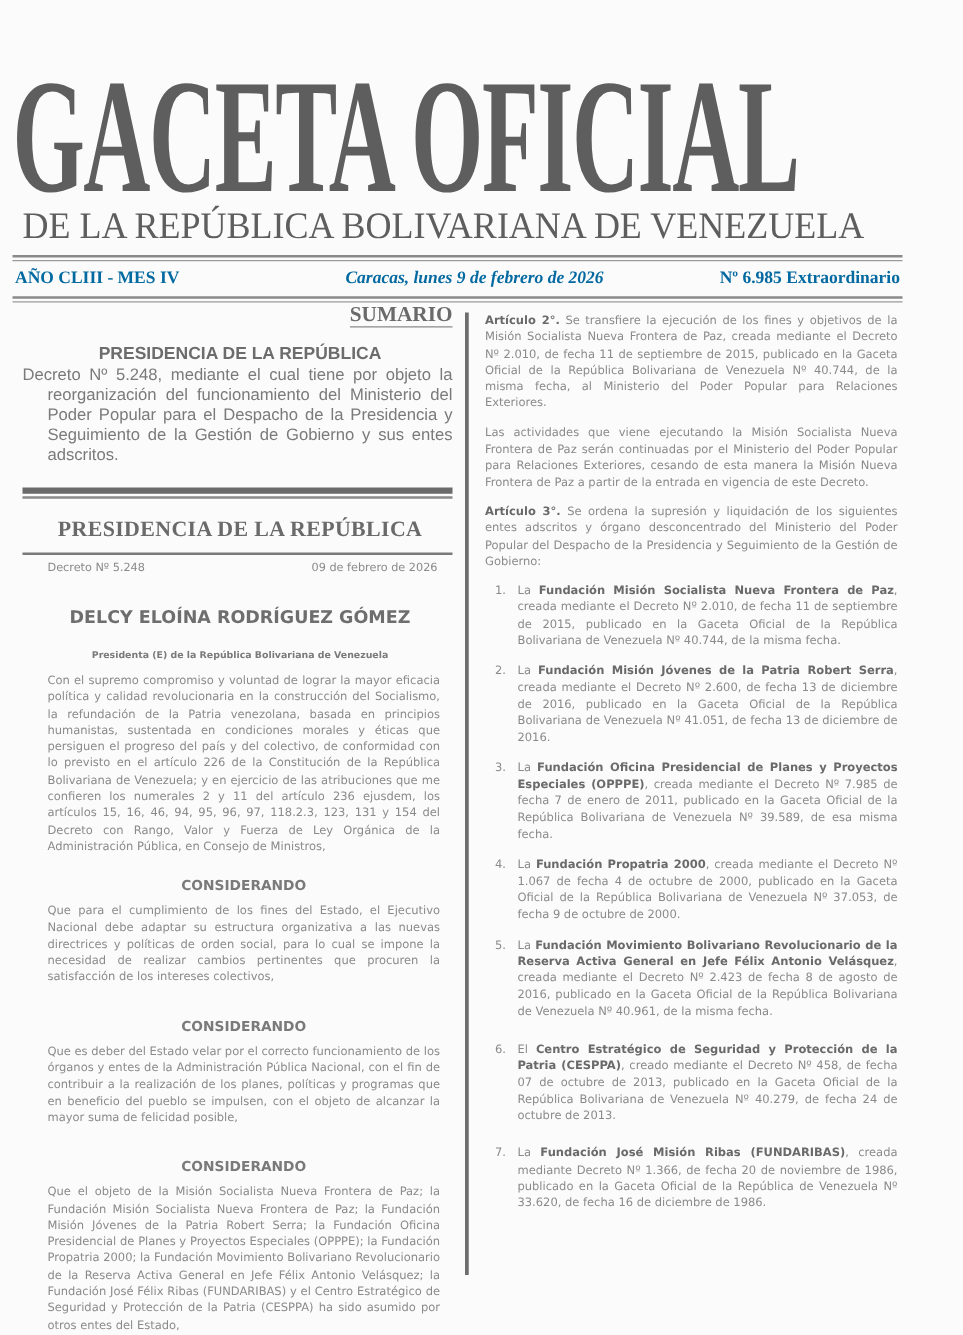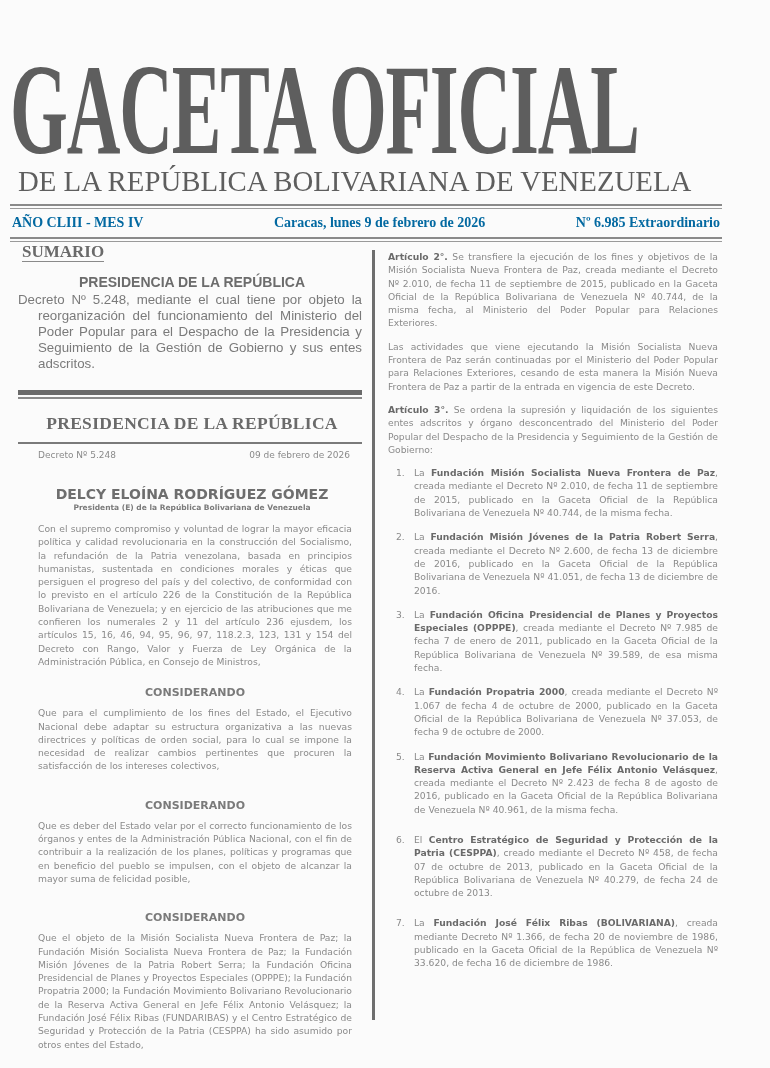--- a/index.html
+++ b/index.html
@@ -31,32 +31,32 @@
     position: absolute; left: 10px; width: 712px; height: 5px;
     border-top: 2px solid #8a8a8a; border-bottom: 1px solid #9a9a9a;
     box-sizing: border-box;
   }
   .info-row {
     position: absolute; left: 12px; top: 215px; width: 708px;
     font-family: "Liberation Serif", serif; font-weight: bold;
     font-size: 14px; color: #0369a1;
     display: flex; justify-content: space-between;
   }
-  .info-row span:nth-child(2) { margin-left: 40px; }
+  .info-row span:nth-child(2) { margin-left: 40px; font-style: italic; }
 
   
   .col-left { position: absolute; left: 22px; top: 240px; width: 340px; }
   .col-right { position: absolute; left: 388px; top: 240px; width: 330px; }
   .divider {
     position: absolute; left: 372px; top: 250px; width: 3px; height: 770px;
     background: #6e6e6e;
   }
 
   .sumario-title {
-    text-align: left; font-family: "Liberation Serif", serif; font-weight: bold;
+    text-align: right; font-family: "Liberation Serif", serif; font-weight: bold;
     font-size: 17px; color: #6a6a6a; margin-top: 2px;
   }
   .sumario-title span { border-bottom: 1px solid #8a8a8a; }
   .sumario-section {
     text-align: center; font-family: "Liberation Sans", sans-serif; font-weight: bold;
     font-size: 14px; color: #6c6c6c; margin-top: 12px;
   }
   .sumario-text {
     font-family: "Liberation Sans", sans-serif; font-size: 13.3px; line-height: 16px;
     color: #7a7a7a; text-align: justify; margin: 2px 0 0 -4px; padding-left: 20px; text-indent: -20px;
@@ -67,21 +67,21 @@
     font-size: 17.5px; color: #6a6a6a; margin-top: 14px; letter-spacing: 0.3px;
   }
   .thin-rule { margin: 8px 0 0 -4px; width: 344px; border-top: 2px solid #7a7a7a; }
 
   .decree-meta {
     display: flex; justify-content: space-between;
     font-size: 9px; color: #8a8a8a; margin: 6px 0 0 16px; width: 312px;
   }
   .signer { text-align: center; margin-top: 26px; }
   .signer-name { font-size: 14px; font-weight: bold; color: #6e6e6e; }
-  .signer-role { font-size: 7.5px; font-weight: bold; color: #7a7a7a; margin-top: 1px; text-align: center; }
+  .signer-role { font-size: 7.5px; font-weight: bold; color: #7a7a7a; margin-top: 17px; text-align: center; }
 
   .body-text {
     font-size: 9.2px; line-height: 13.3px; color: #8a8a8a; text-align: justify;
     margin: 10px 0 0 16px; width: 314px;
   }
   .considerando {
     text-align: center; font-size: 11px; font-weight: bold; color: #7a7a7a;
     margin: 18px 0 0 16px; width: 314px;
   }
   .considerando + .body-text { margin-top: 7px; }
@@ -156,17 +156,17 @@
     <div class="r-text">Las actividades que viene ejecutando la Misión Socialista Nueva Frontera de Paz serán continuadas por el Ministerio del Poder Popular para Relaciones Exteriores, cesando de esta manera la Misión Nueva Frontera de Paz a partir de la entrada en vigencia de este Decreto.</div>
     <div class="r-text"><b>Artículo 3°.</b><span> Se ordena la supresión y liquidación de los siguientes entes adscritos y órgano desconcentrado del Ministerio del Poder Popular del Despacho de la Presidencia y Seguimiento de la Gestión de Gobierno:</span></div>
 
     <ol class="list">
       <li><span class="num">1.</span><span>La </span><b>Fundación Misión Socialista Nueva Frontera de Paz</b><span>, creada mediante el Decreto Nº 2.010, de fecha 11 de septiembre de 2015, publicado en la Gaceta Oficial de la República Bolivariana de Venezuela Nº 40.744, de la misma fecha.</span></li>
       <li><span class="num">2.</span><span>La </span><b>Fundación Misión Jóvenes de la Patria Robert Serra</b><span>, creada mediante el Decreto Nº 2.600, de fecha 13 de diciembre de 2016, publicado en la Gaceta Oficial de la República Bolivariana de Venezuela Nº 41.051, de fecha 13 de diciembre de 2016.</span></li>
       <li><span class="num">3.</span><span>La </span><b>Fundación Oficina Presidencial de Planes y Proyectos Especiales (OPPPE)</b><span>, creada mediante el Decreto Nº 7.985 de fecha 7 de enero de 2011, publicado en la Gaceta Oficial de la República Bolivariana de Venezuela Nº 39.589, de esa misma fecha.</span></li>
       <li><span class="num">4.</span><span>La </span><b>Fundación Propatria 2000</b><span>, creada mediante el Decreto Nº 1.067 de fecha 4 de octubre de 2000, publicado en la Gaceta Oficial de la República Bolivariana de Venezuela Nº 37.053, de fecha 9 de octubre de 2000.</span></li>
       <li class="gap"><span class="num">5.</span><span>La </span><b>Fundación Movimiento Bolivariano Revolucionario de la Reserva Activa General en Jefe Félix Antonio Velásquez</b><span>, creada mediante el Decreto Nº 2.423 de fecha 8 de agosto de 2016, publicado en la Gaceta Oficial de la República Bolivariana de Venezuela Nº 40.961, de la misma fecha.</span></li>
       <li class="gap"><span class="num">6.</span><span>El </span><b>Centro Estratégico de Seguridad y Protección de la Patria (CESPPA)</b><span>, creado mediante el Decreto Nº 458, de fecha 07 de octubre de 2013, publicado en la Gaceta Oficial de la República Bolivariana de Venezuela Nº 40.279, de fecha 24 de octubre de 2013.</span></li>
-      <li><span class="num">7.</span><span>La </span><b>Fundación José Félix Ribas (BOLIVARIANA)</b><span>, creada mediante Decreto Nº 1.366, de fecha 20 de noviembre de 1986, publicado en la Gaceta Oficial de la República de Venezuela Nº 33.620, de fecha 16 de diciembre de 1986.</span></li>
+      <li><span class="num">7.</span><span>La </span><b>Fundación José Misión Ribas (FUNDARIBAS)</b><span>, creada mediante Decreto Nº 1.366, de fecha 20 de noviembre de 1986, publicado en la Gaceta Oficial de la República de Venezuela Nº 33.620, de fecha 16 de diciembre de 1986.</span></li>
     </ol>
   </div>
 
 </div>
 
 </body></html>

